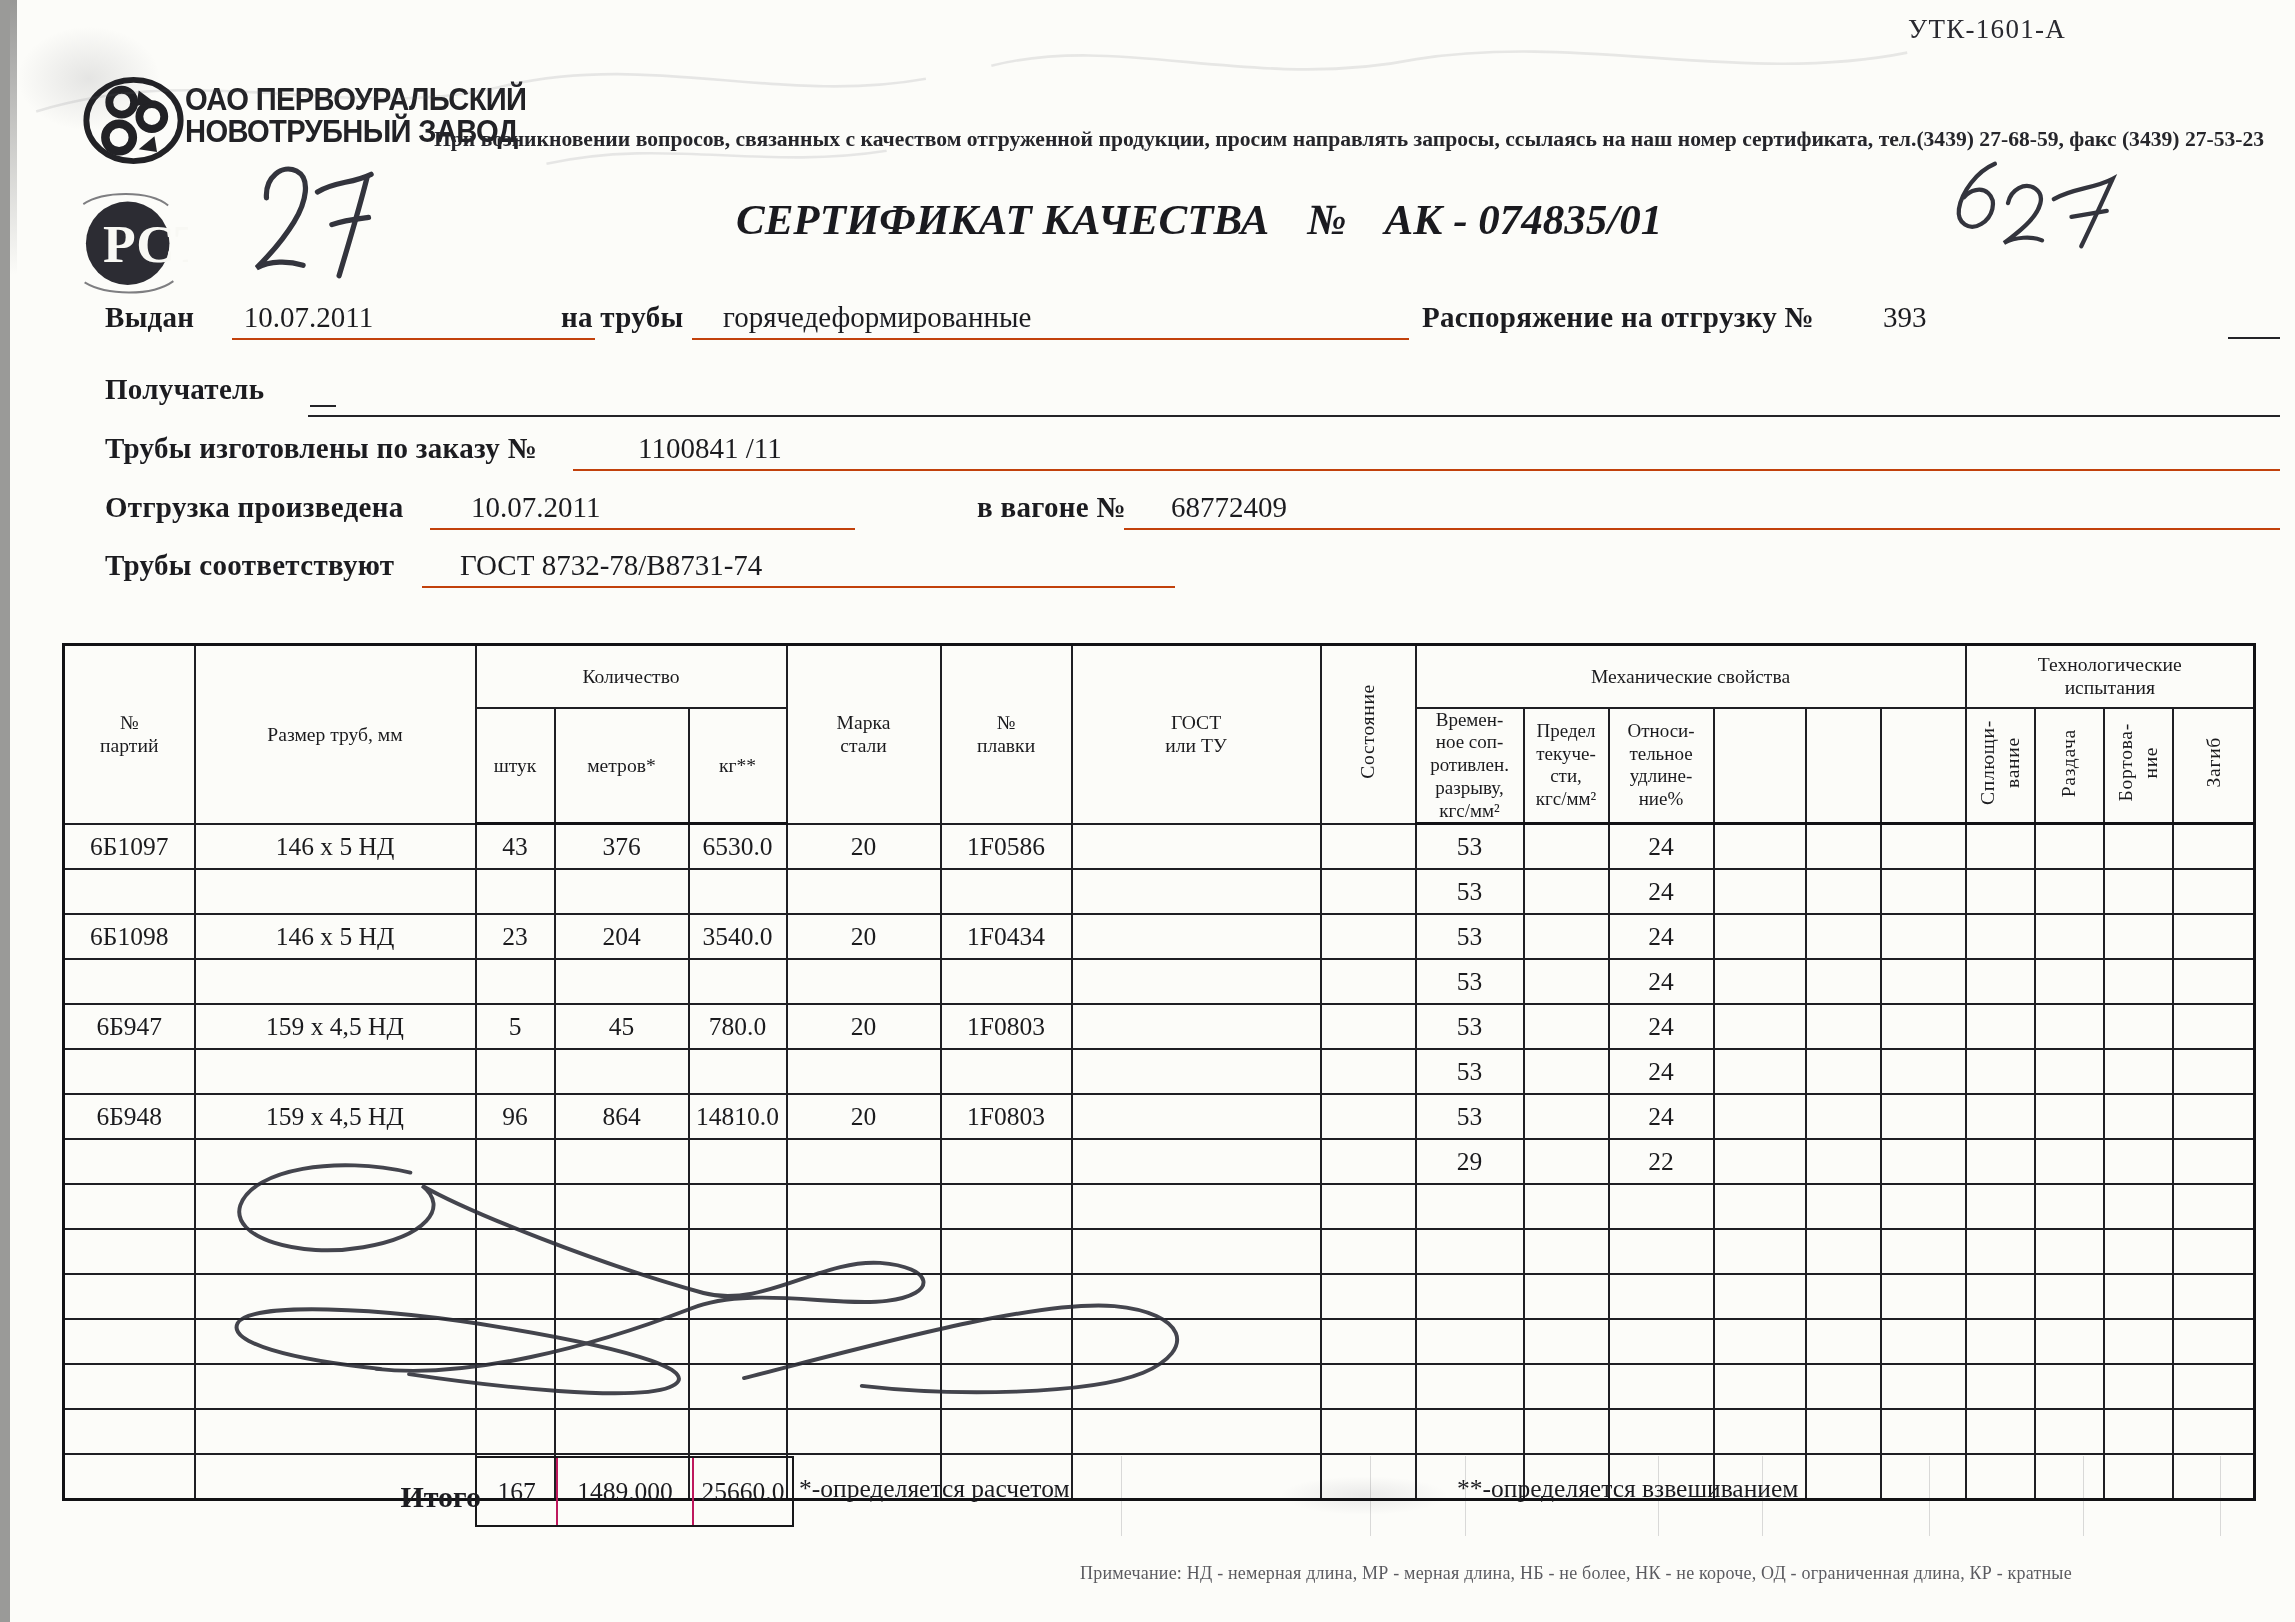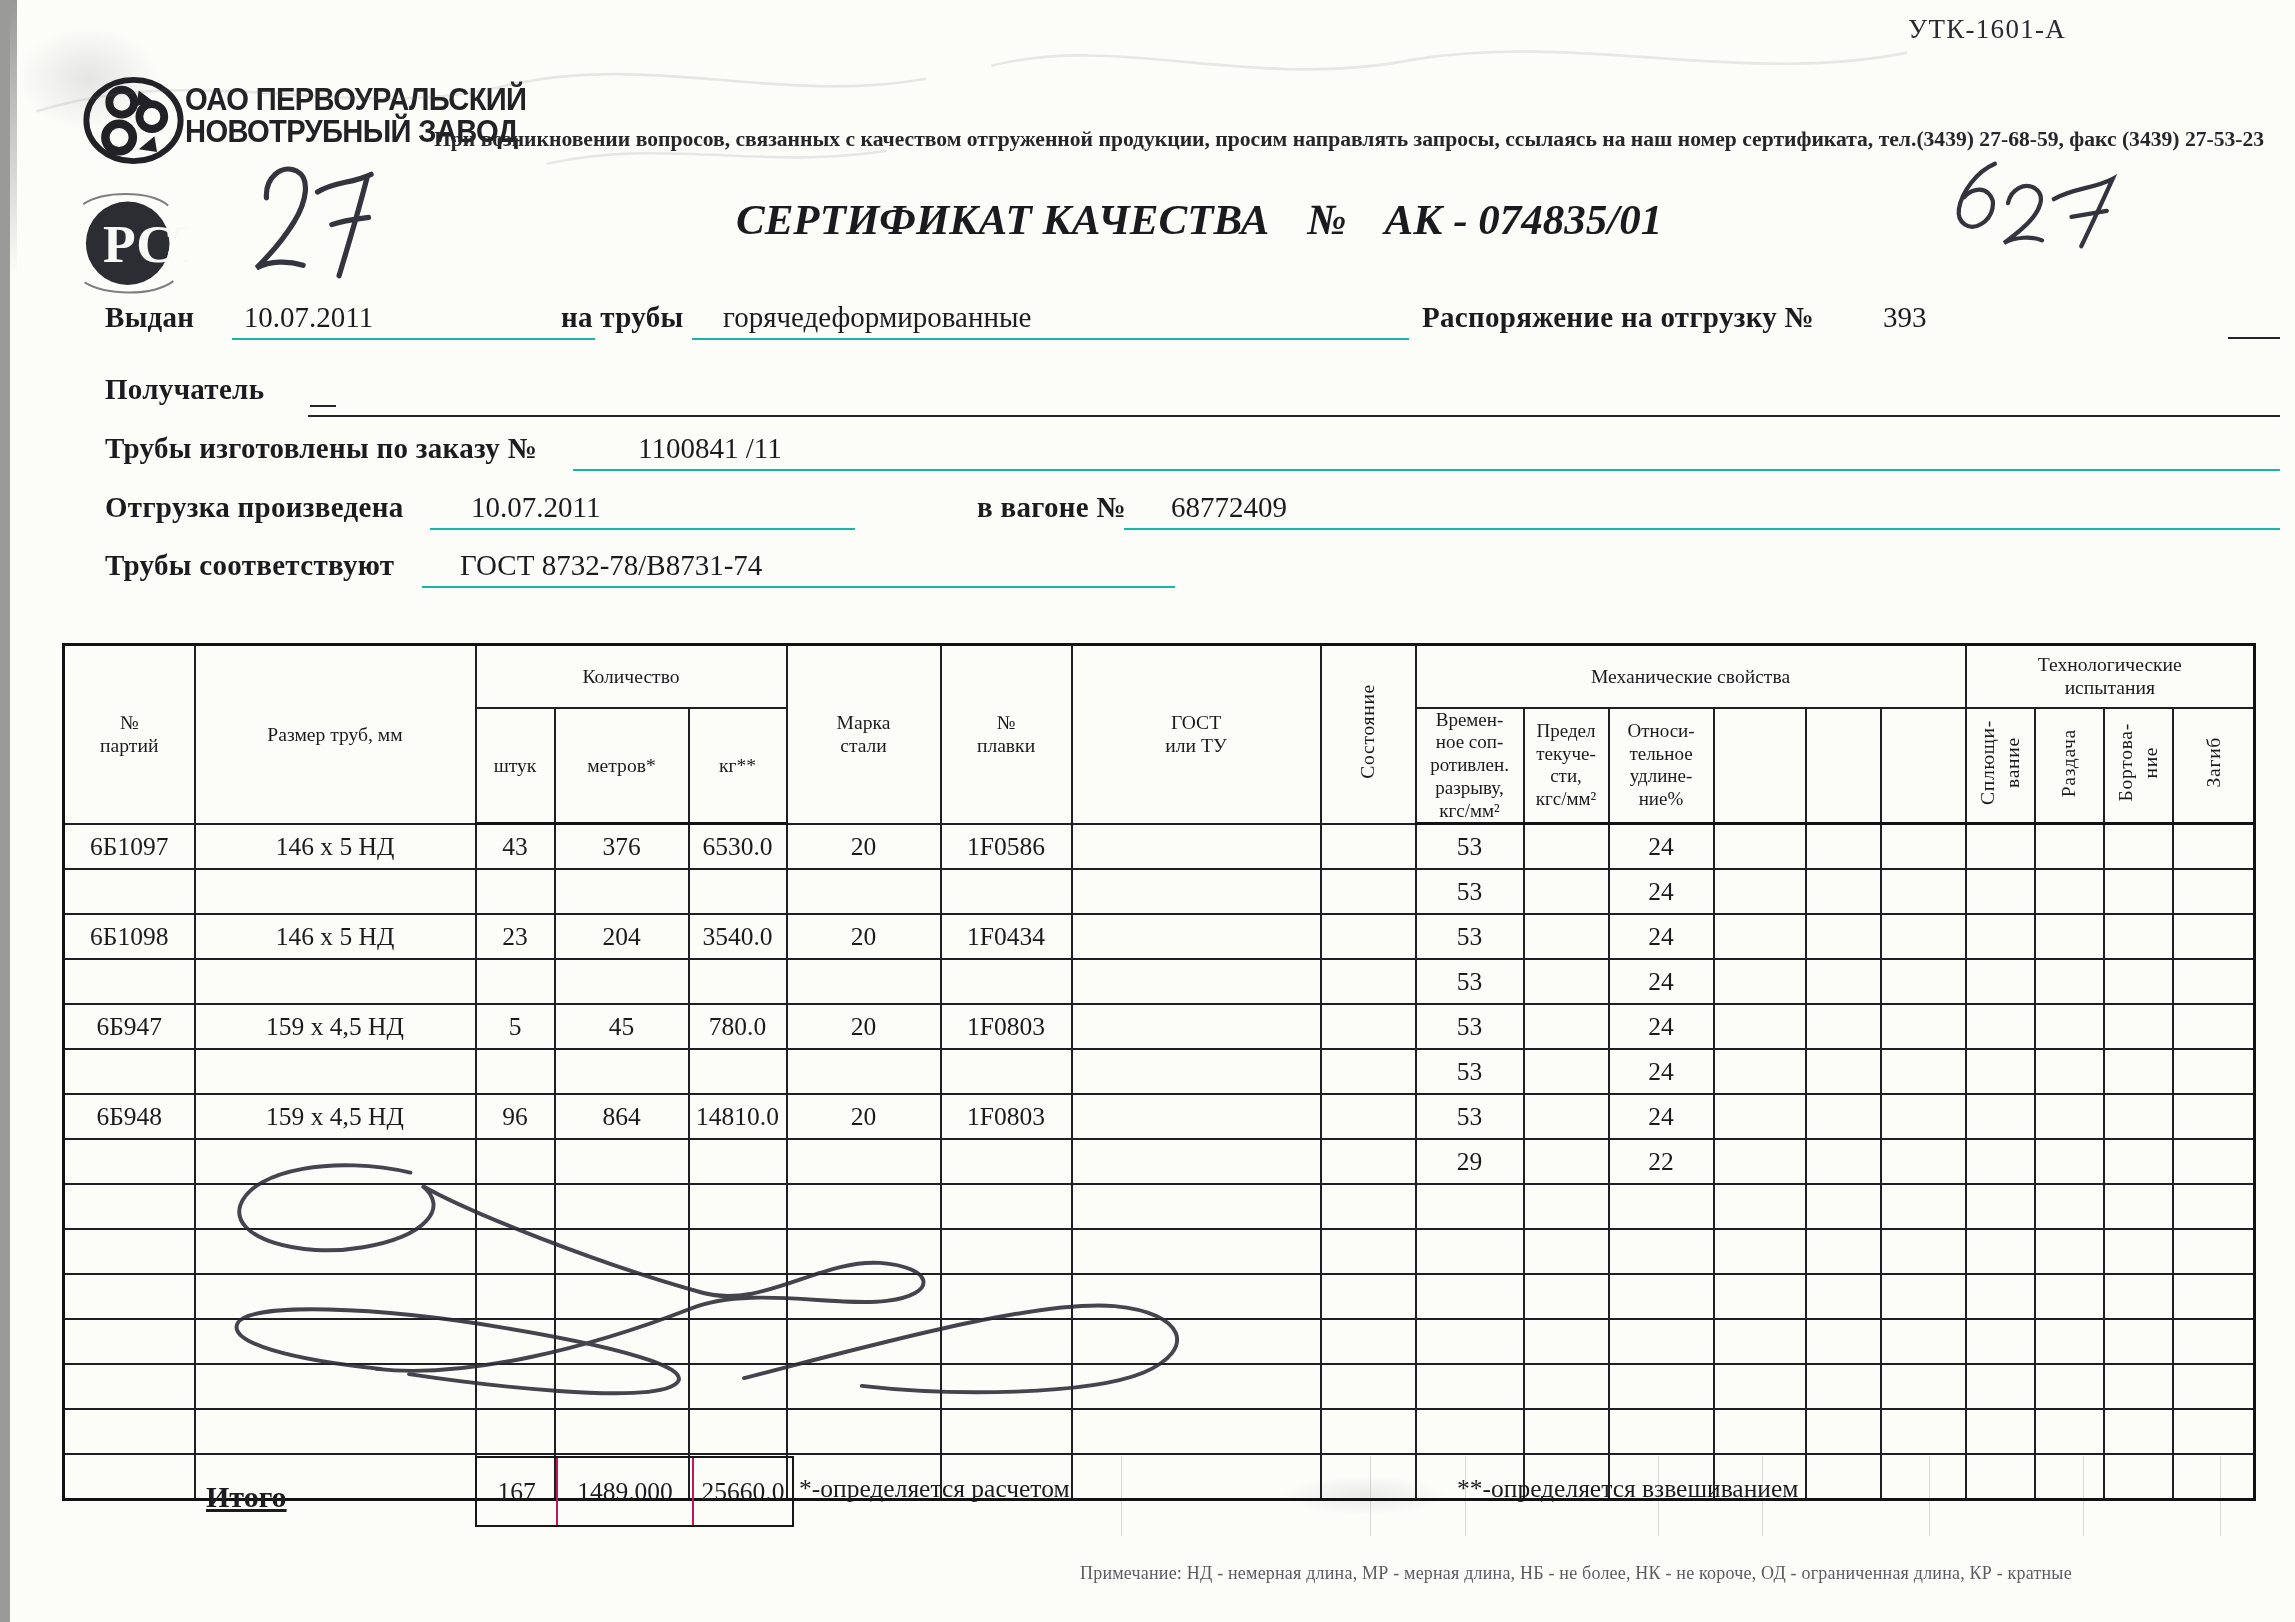--- a/index.html
+++ b/index.html
@@ -26,40 +26,40 @@
   .addr2{position:absolute;left:424px;top:127px;width:1878px;font-size:21.6px;font-weight:bold;
     color:#26262b;white-space:nowrap;}
   .rst-logo{position:absolute;left:60px;top:178px;}
 
   .title-row{position:absolute;left:726px;top:195px;display:flex;gap:38px;align-items:baseline;
     font-size:43px;font-weight:bold;font-style:italic;color:#1a1a1f;white-space:nowrap;}
 
   
   .fld{position:absolute;font-size:29px;line-height:42px;white-space:nowrap;}
   .lbl{font-weight:bold;letter-spacing:0.3px;}
-  .val{border-bottom:2px solid #14b8a6;height:42px;}
+  .val{border-bottom:2px solid #c2410c;height:42px;}
   .rule{position:absolute;border-bottom:2px solid #242428;}
 
   
   .cert-table{position:absolute;left:52px;top:643px;border-collapse:collapse;table-layout:fixed;
     width:2189px;color:#1b1b1e;}
   .cert-table th,.cert-table td{border:2px solid #1f1f23;padding:0;text-align:center;vertical-align:middle;}
   .cert-table{border:3.9px solid #121215;}
   .cert-table thead th{font-weight:normal;font-size:19.6px;line-height:1.2;}
   .cert-table thead tr.h2 th{border-bottom:3.3px solid #121215;}
   .pre{white-space:pre-line;}
   .vtext{writing-mode:vertical-rl;transform:rotate(180deg);white-space:pre-line;display:inline-block;
     font-size:19.6px;line-height:1.3;letter-spacing:0.7px;}
   .cert-table tbody td{height:43px;font-size:25.5px;}
   tr.h1{height:63px;}
   tr.h2{height:107px;}
 
   
-  .totals-label{position:absolute;left:196px;top:1480px;width:275px;text-align:left;
-    font-size:30px;font-weight:bold;text-decoration:underline;}
+  .totals-label{position:absolute;left:196px;top:1480px;width:275px;text-align:right;
+    font-size:30px;font-weight:bold;}
   .totals-box{position:absolute;left:465px;top:1456px;display:flex;border:2.6px solid #17171a;background:rgba(252,252,249,.0);}
   .totals-box .tcell{height:67px;line-height:67px;font-size:25.5px;text-align:center;}
   .totals-box .tcell + .tcell{border-left:2px solid #be185d;}
   .fn{position:absolute;font-size:25.5px;white-space:nowrap;}
   .note{position:absolute;left:1070px;top:1563px;width:1224px;font-size:18px;color:#3f3f46;
     letter-spacing:0.2px;white-space:nowrap;opacity:.85;}
 
   .ghost{position:absolute;top:1456px;width:1.3px;height:80px;background:rgba(40,40,45,.16);}
 
   .hand-svg{position:absolute;left:0;top:0;pointer-events:none;}

